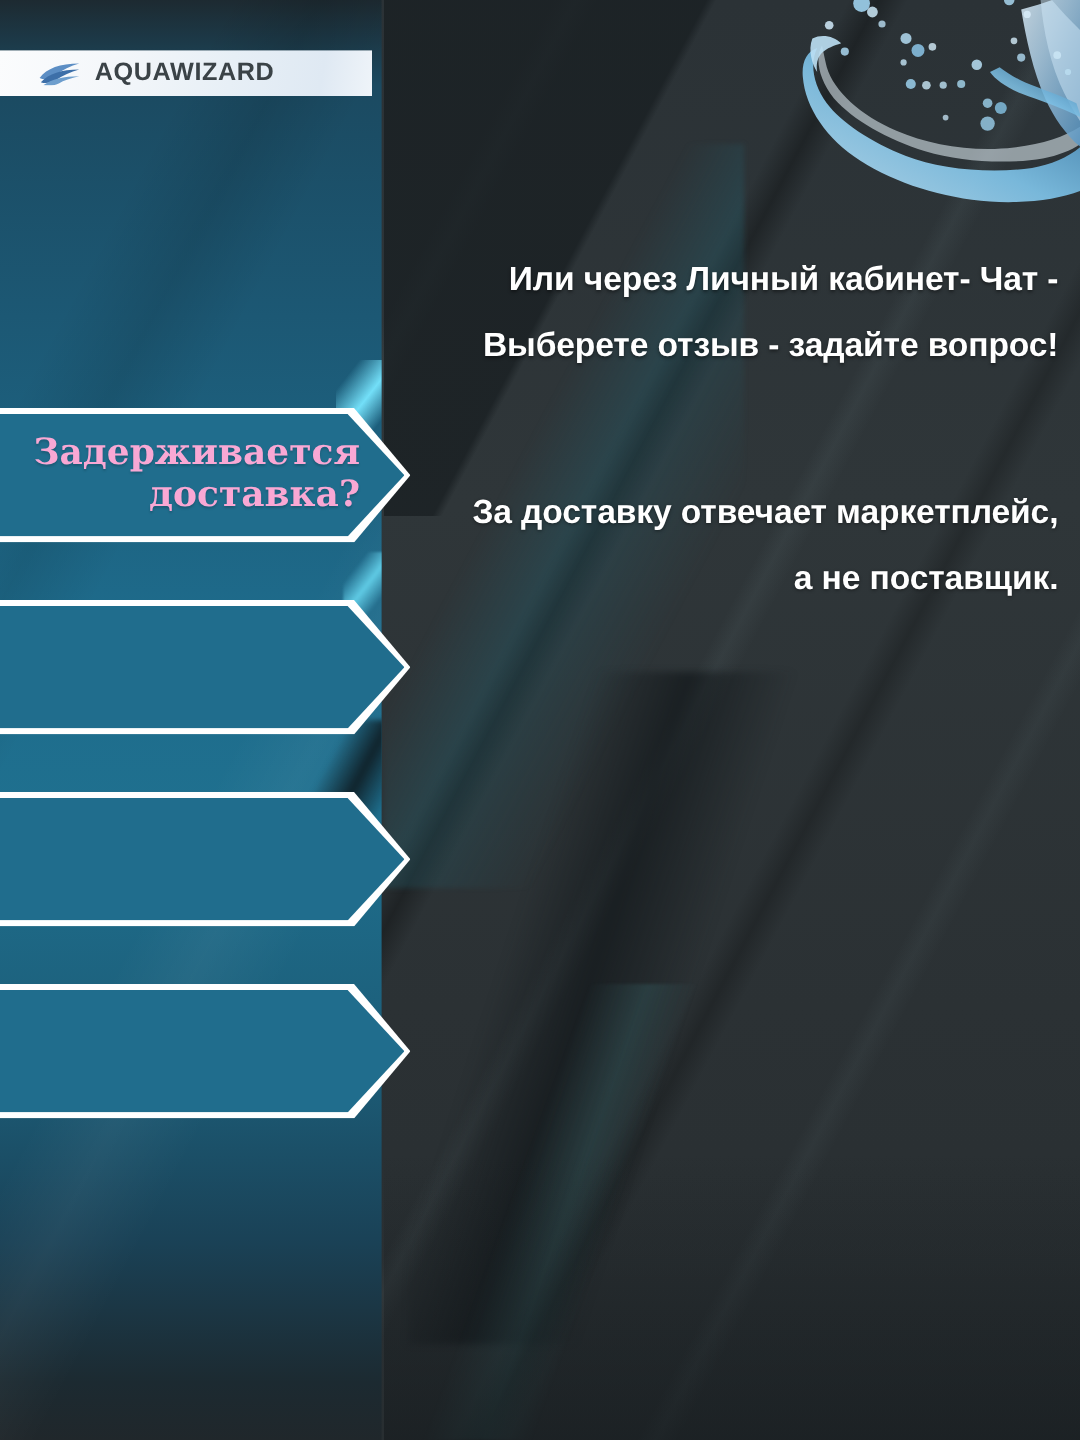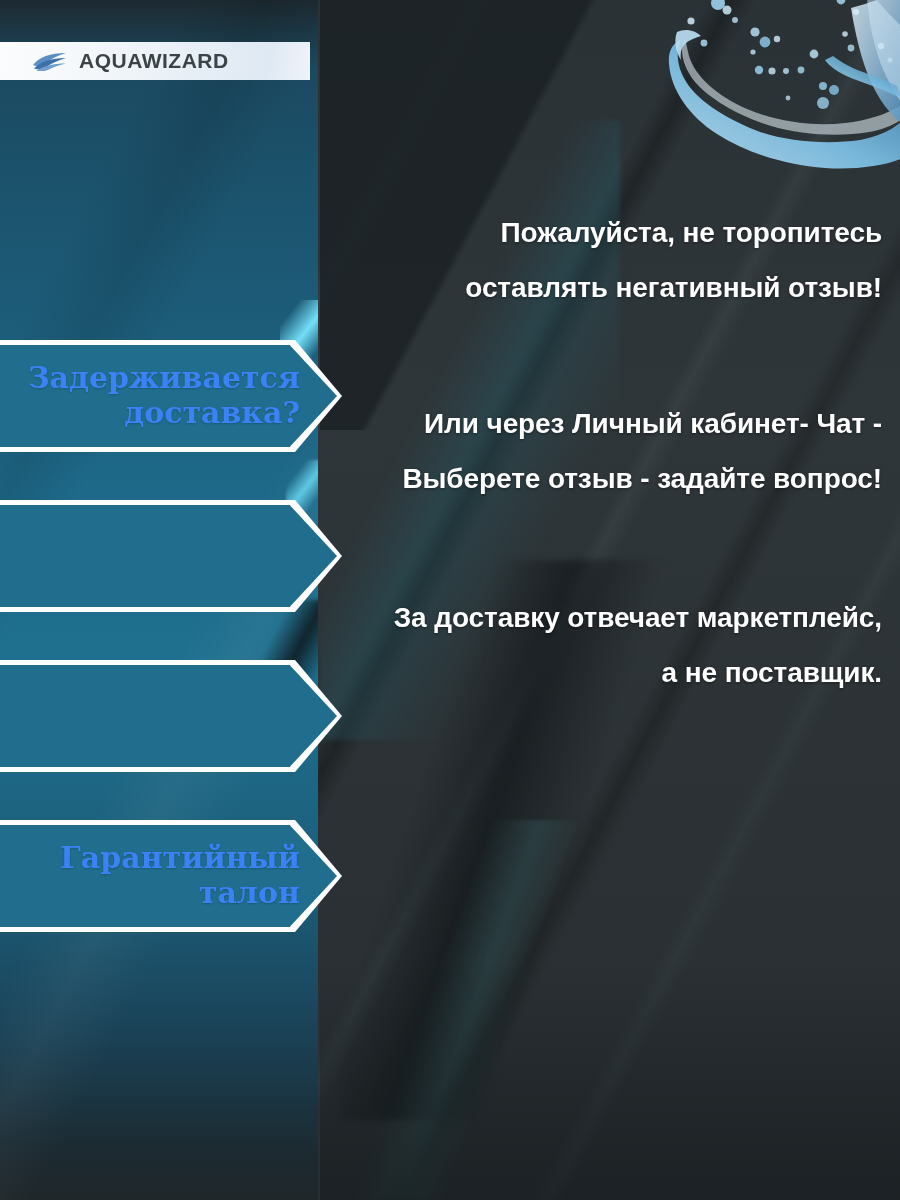--- a/index.html
+++ b/index.html
@@ -123,21 +123,21 @@
     background:#206d8d;
     -webkit-clip-path:polygon(0 0, 86.2% 0, 100% 50%, 86.2% 100%, 0 100%);
     clip-path:polygon(0 0, 86.2% 0, 100% 50%, 86.2% 100%, 0 100%);
   }
   .banner .label {
     position:absolute; left:10px; top:0; width:296px; height:112px;
     display:flex; flex-direction:column; justify-content:center;
     align-items:flex-end; text-align:right;
     font-family:"DejaVu Serif", serif;
     font-weight:bold; font-size:30px; line-height:1.16;
-    color:#3b82f6;
+    color:#f9a8d4;
     white-space:pre-line;
     text-shadow:0 1px 2px rgba(0,0,0,.18);
   }
 
   
   .text-col {
     position:absolute; left:330px; top:150px; width:552px;
     text-align:right;
     color:#ffffff;
     font-family:"Liberation Sans", sans-serif;
@@ -255,27 +255,23 @@
   </div>
 
   <div class="banner" style="top:660px">
     <div class="outline"></div>
     <div class="inner"></div>
   </div>
 
   <div class="banner" style="top:820px">
     <div class="outline"></div>
     <div class="inner"></div>
-    <div class="label">Гарантийный
-талон</div>
   </div>
 
   <div class="text-col">
-    <p class="para gap-sm">Пожалуйста, не торопитесь
-оставлять негативный отзыв!</p>
     <p class="para">Или через Личный кабинет- Чат -
 Выберете отзыв - задайте вопрос!</p>
     <p class="para">За доставку отвечает маркетплейс,
 а не поставщик.</p>
     
     
   </div>
 
 </div>
 

